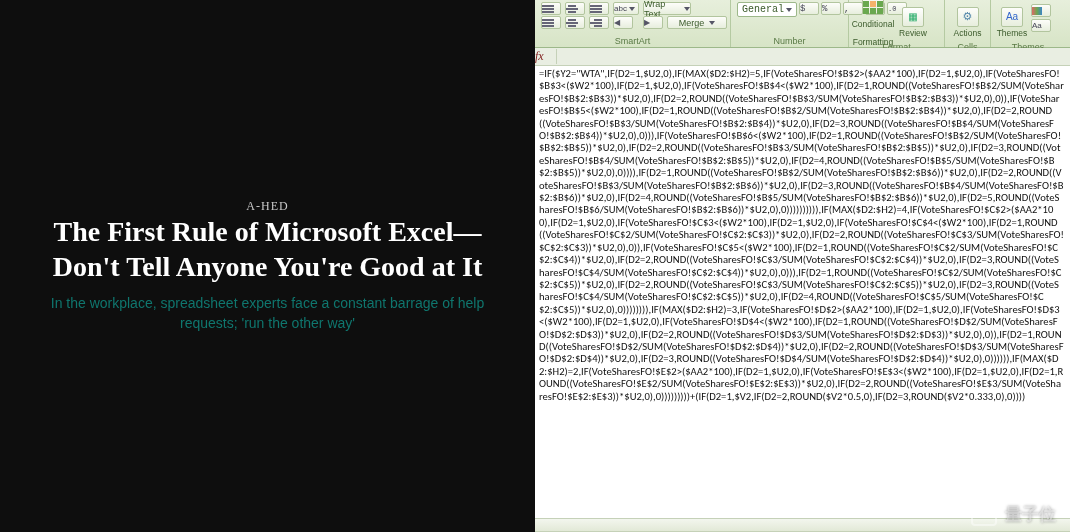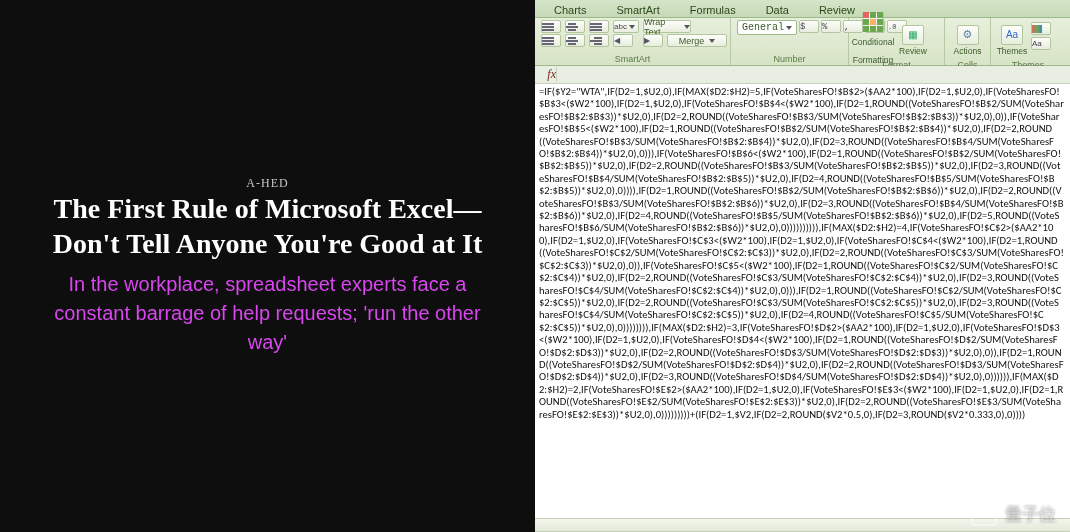--- a/index.html
+++ b/index.html
@@ -7,21 +7,21 @@
   body { display: flex; background: #000; position: relative; }
 
   
   .left {
     width: 535px; height: 532px; background: #0e0e0e; color: #fff;
     display: flex; flex-direction: column; align-items: center; justify-content: center;
     padding: 40px 35px;
   }
   .kicker { font-family: Georgia, 'Times New Roman', serif; font-size: 12px; letter-spacing: 1px; color: #c9c9c9; }
   .headline { font-family: Georgia, 'Times New Roman', serif; font-weight: 700; font-size: 28px; line-height: 1.25; text-align: center; margin-bottom: 9px; }
-  .dek { font-family: Arial, sans-serif; font-size: 20px; line-height: 1.45; text-align: center; color: #d946ef; max-width: 440px; }
+  .dek { font-family: Arial, sans-serif; font-size: 14px; line-height: 1.45; text-align: center; color: #0f766e; max-width: 440px; }
 
   
   .right {
     width: 535px; height: 532px; background: #fff; position: relative;
     display: flex; flex-direction: column;
     box-shadow: inset 1px 0 0 rgba(0,0,0,0.2);
   }
 
   
   .tabs { height: 18px; background: linear-gradient(#d6e5c9,#c6d9b6); display: flex; font-size: 11px; color: #2a4a1a; border-bottom: 1px solid #9db88a; padding-left: 4px; }
@@ -41,21 +41,21 @@
   .mini.w { width: 26px; }
   .wrapbtn { width: 48px; height: 13px; background: linear-gradient(#fdfdfa,#e7eedd); border: 1px solid #b2c59e; border-radius: 2px; font-size: 9px; display:flex; align-items:center; justify-content:center; gap:3px; cursor:pointer; }
   .mergebtn { width: 60px; height: 13px; background: linear-gradient(#fdfdfa,#e7eedd); border: 1px solid #b2c59e; border-radius: 2px; font-size: 9px; display:flex; align-items:center; justify-content:center; gap:3px; cursor:pointer; }
   .numfmt { width: 104px; height: 15px; background: #fff; border: 1px solid #9db88a; border-radius: 2px; font-size: 10px; padding: 0 4px; display:flex; align-items:center; justify-content:space-between; cursor:pointer; }
   .bigbtn { width: 36px; height: 40px; display:flex; flex-direction:column; align-items:center; justify-content:center; gap:1px; font-size:8.5px; cursor:pointer; }
   .bigbtn .ic { width: 22px; height: 20px; border:1px solid #b2c59e; border-radius:2px; background: linear-gradient(#fdfdfa,#e7eedd); display:flex; align-items:center; justify-content:center; }
   .tri { width:0;height:0;border-left:3px solid transparent;border-right:3px solid transparent;border-top:4px solid #556; display:inline-block; margin-left:2px;}
 
   
   .fxbar { height: 18px; background: #e9eee2; border-bottom: 1px solid #c5d1b8; display:flex; align-items:center; }
-  .fxlabel { width: 22px; text-align:right; font-style: italic; font-family: 'Times New Roman', serif; font-size: 12px; color:#7f1d1d; border-right:1px solid #c5d1b8; }
+  .fxlabel { width: 22px; text-align:left; font-style: italic; font-family: 'Times New Roman', serif; font-size: 12px; color:#7f1d1d; border-right:1px solid #c5d1b8; }
   .fxempty { flex:1; }
 
   
   .formula-area {
     flex: 1; background: #fff; overflow: hidden;
     font-family: Calibri, Arial, sans-serif; font-size: 10.6px; line-height: 12.4px;
     color: #111; padding: 2px 6px 2px 4px; word-break: break-all; white-space: normal;
     border-left: 0;
   }
 
@@ -95,27 +95,20 @@
 <body>
 
 <div class="left">
   <div class="kicker">A-HED</div>
   <h1 class="headline">The First Rule of Microsoft Excel—Don't Tell Anyone You're Good at It</h1>
   <p class="dek">In the workplace, spreadsheet experts face a constant barrage of help requests; 'run the other way'</p>
 </div>
 
 <div class="right">
 
-  <div class="tabs">
-    <div class="tab">Charts</div>
-    <div class="tab">SmartArt</div>
-    <div class="tab">Formulas</div>
-    <div class="tab">Data</div>
-    <div class="tab">Review</div>
-  </div>
 
   <div class="ribbon">
 
     <div class="group" style="width:196px">
       <div class="group-body">
         <div class="btncol">
           <div class="mini">
               <span class="bar3">
                 <i></i>
                 <i></i>

